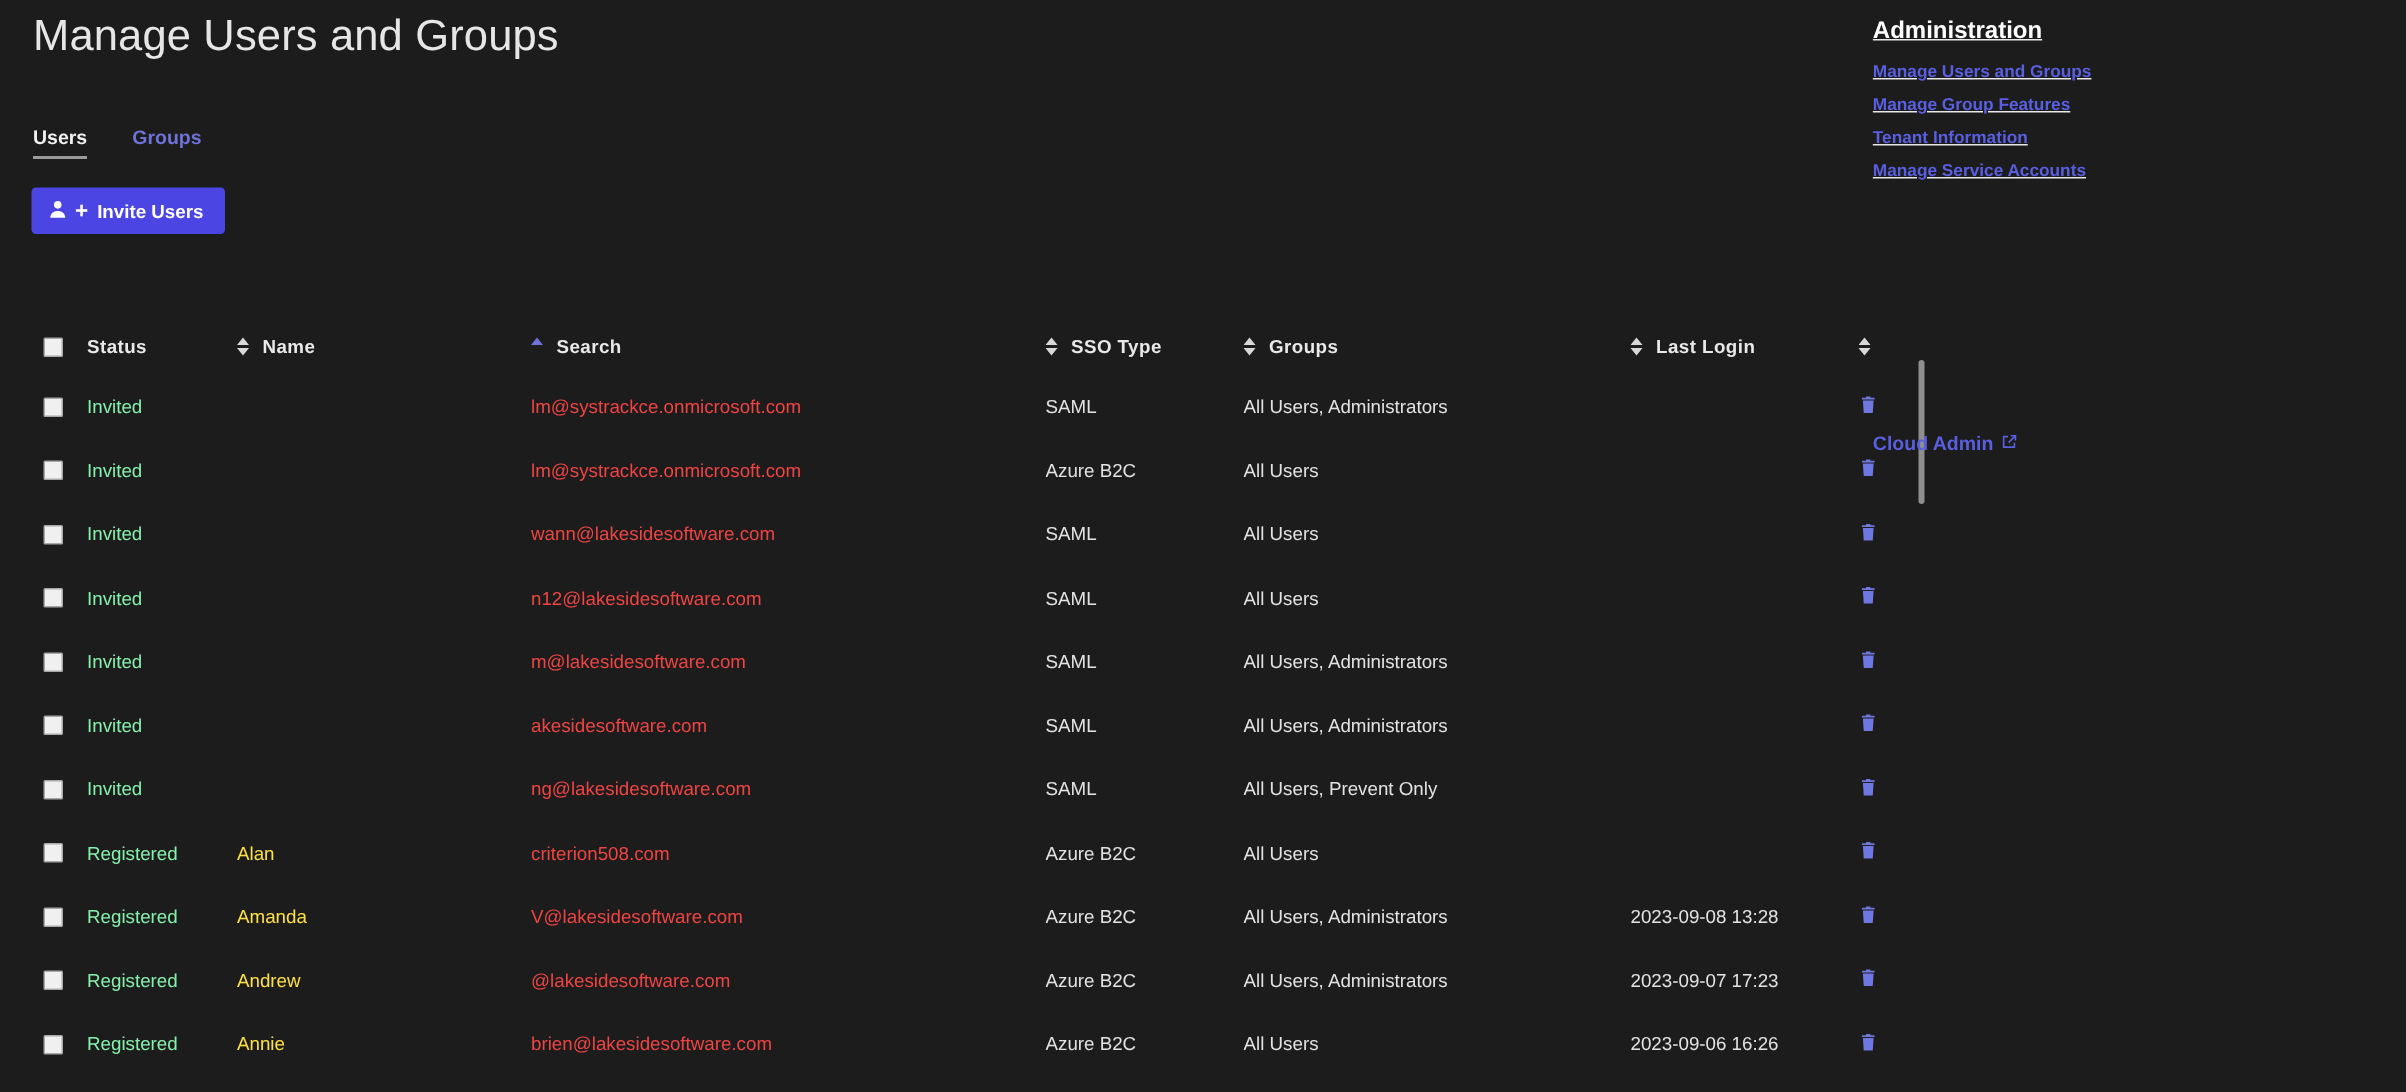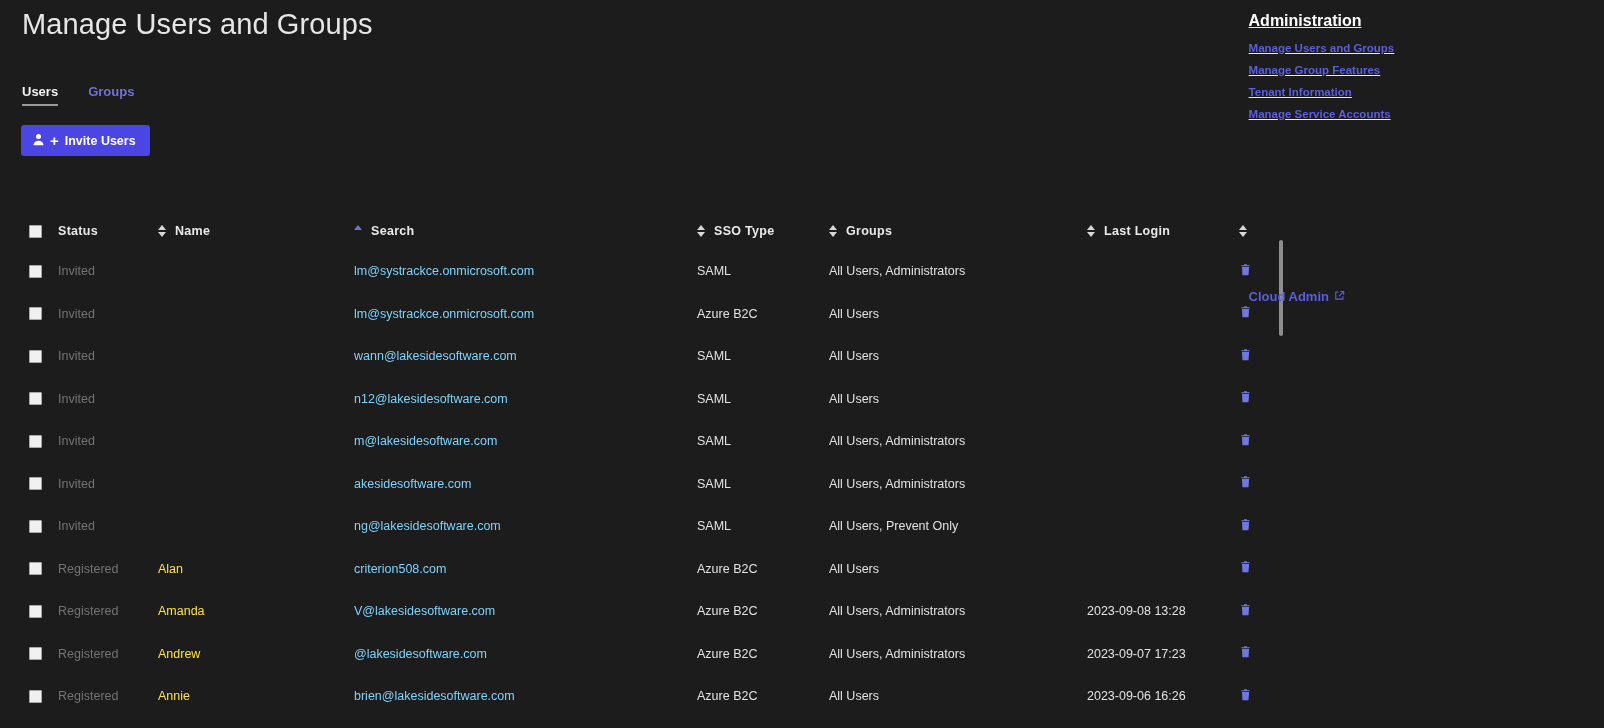--- a/index.html
+++ b/index.html
@@ -196,27 +196,27 @@
   .cb {
     width: 13px; height: 13px;
     background: #f0f0f0;
     border: 1px solid #a8a8a8;
     border-radius: 1px;
     display: block;
     cursor: pointer;
   }
   .cell-pad-check { padding-left: 29px !important; }
 
-  .status-text { color: #737373; }
+  .status-text { color: #86efac; }
   .name-link {
     color: #fde047;
     cursor: pointer;
   }
   .email-cell {
-    color: #7dd3fc;
+    color: #ef4444;
     direction: rtl;
     text-align: left;
     unicode-bidi: plaintext;
     margin-left: 14px;
   }
   .email-inner { direction: ltr; display: inline-block; }
   .sso-text, .groups-text, .login-text { color: #e2e2e2; }
 
   .trash {
     cursor: pointer;

